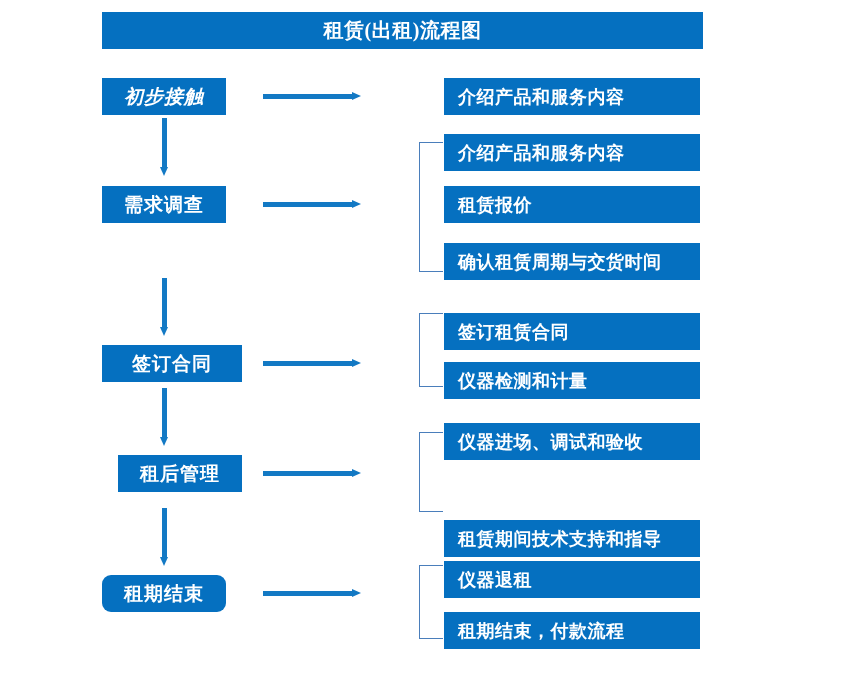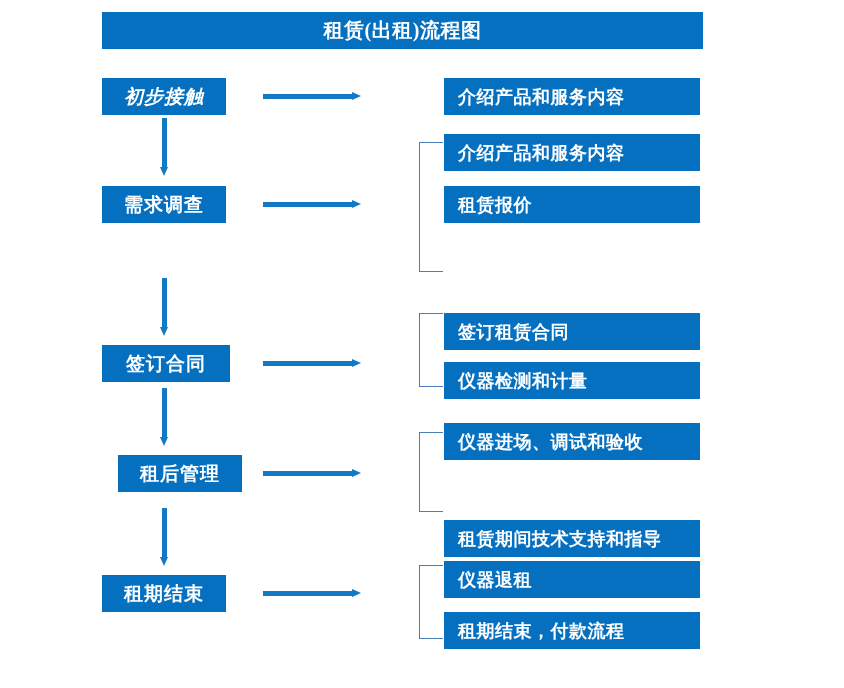--- a/index.html
+++ b/index.html
@@ -109,25 +109,25 @@
 <body>
 
 <div id="canvas">
 
   <div class="title-bar">租赁(出租)流程图</div>
 
   <div class="stage-box" style="left:102px; top:78px; width:124px; height:37px;font-style:italic;">初步接触</div>
 
   <div class="stage-box" style="left:102px; top:186px; width:124px; height:37px;">需求调查</div>
 
-  <div class="stage-box" style="left:102px; top:345px; width:128px; height:37px;">签订合同</div>
+  <div class="stage-box" style="left:102px; top:345px; width:140px; height:37px;">签订合同</div>
 
   <div class="stage-box" style="left:102px; top:455px; width:124px; height:37px;margin-left:16px;">租后管理</div>
 
-  <div class="stage-box" style="left:102px; top:575px; width:124px; height:37px;">租期结束</div>
+  <div class="stage-box" style="left:102px; top:575px; width:124px; height:37px;border-radius:9px;">租期结束</div>
 
   <div class="v-arrow" style="left:160px; top:118px; height:58px;">
     <div class="shaft" style="height:49px;"></div>
     <div class="head" style="top:49px;"></div>
   </div>
 
   <div class="v-arrow" style="left:160px; top:278px; height:58px;">
     <div class="shaft" style="height:49px;"></div>
     <div class="head" style="top:49px;"></div>
   </div>
@@ -174,20 +174,21 @@
   <div class="bracket" style="left:419px; top:432px; width:23px; height:78px;"></div>
 
   <div class="bracket" style="left:419px; top:565px; width:23px; height:72px;"></div>
 
   <div class="detail-box" style="top:78px;">介绍产品和服务内容</div>
 
   <div class="detail-box" style="top:134px;">介绍产品和服务内容</div>
 
   <div class="detail-box" style="top:186px;">租赁报价</div>
 
+  <div class="detail-box" style="top:243px;">确认租赁周期与交货时间</div>
 
   <div class="detail-box" style="top:362px;">仪器检测和计量</div>
 
   <div class="detail-box" style="top:313px;">签订租赁合同</div>
 
   <div class="detail-box" style="top:423px;">仪器进场、调试和验收</div>
 
   <div class="detail-box" style="top:488px;margin-top:32px;">租赁期间技术支持和指导</div>
 
   <div class="detail-box" style="top:561px;">仪器退租</div>

